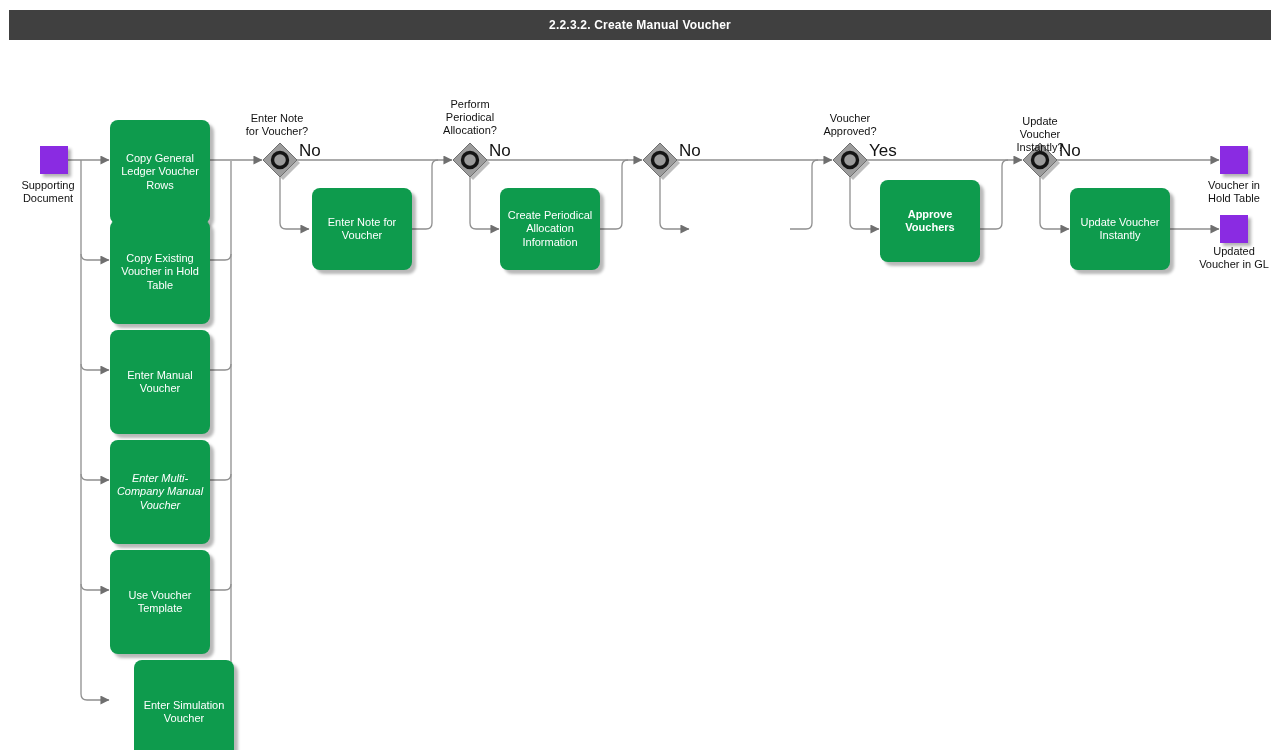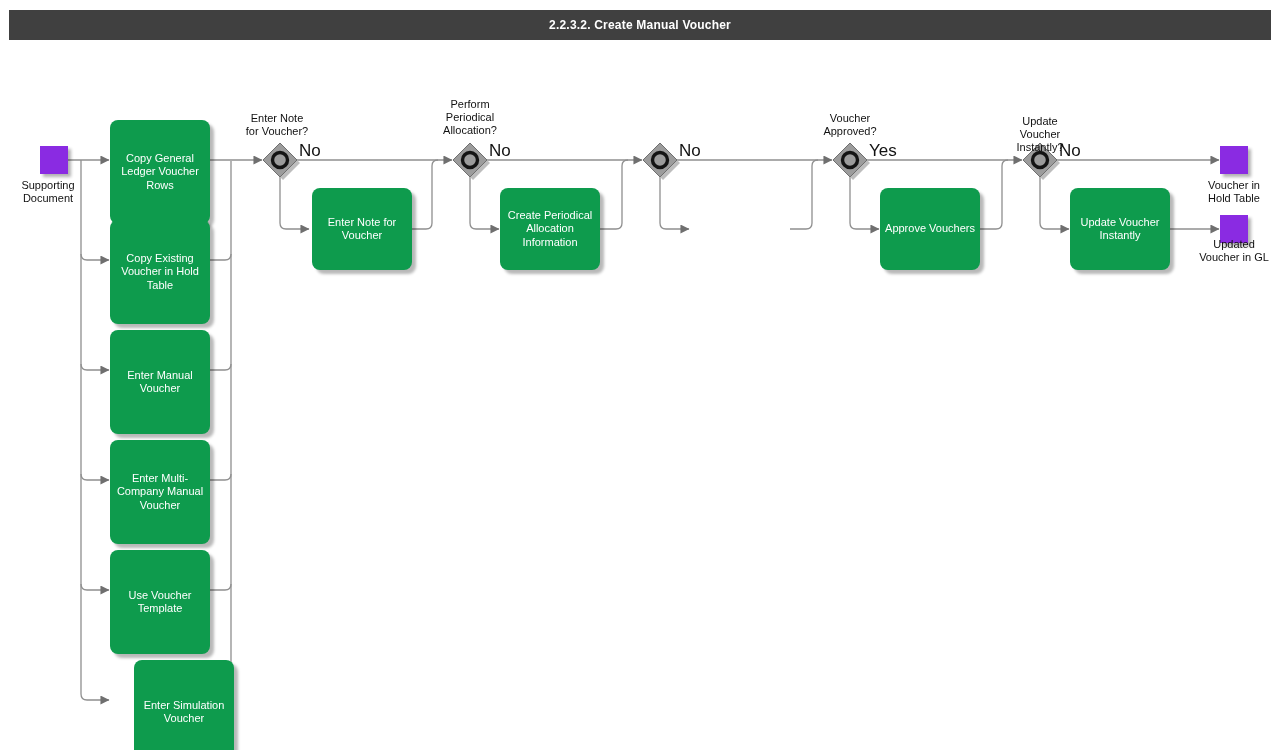--- a/index.html
+++ b/index.html
@@ -97,21 +97,21 @@
 
   <div class="activity h80" style="left:110px;top:120px;">
     <span>Copy General Ledger Voucher Rows</span>
   </div>
   <div class="activity h80" style="left:110px;top:220px;">
     <span>Copy Existing Voucher in Hold Table</span>
   </div>
   <div class="activity h80" style="left:110px;top:330px;">
     <span>Enter Manual Voucher</span>
   </div>
-  <div class="activity h80" style="left:110px;top:440px;">
+  <div class="activity h80" style="left:110px;top:440px;font-style:italic;">
     <span>Enter Multi-Company Manual Voucher</span>
   </div>
   <div class="activity h80" style="left:110px;top:550px;">
     <span>Use Voucher Template</span>
   </div>
   <div class="activity h80" style="left:110px;top:660px;margin-left:24px;">
     <span>Enter Simulation Voucher</span>
   </div>
 
   <div class="lbl" style="left:243px;top:112px;width:68px;">Enter Note for Voucher?</div>
@@ -124,26 +124,26 @@
   <div class="branch" style="left:679px;top:141px;">No</div>
   <div class="branch" style="left:869px;top:141px;">Yes</div>
   <div class="branch" style="left:1059px;top:141px;">No</div>
 
   <div class="activity h82" style="left:312px;top:188px;">
     <span>Enter Note for Voucher</span>
   </div>
   <div class="activity h82" style="left:500px;top:188px;">
     <span>Create Periodical Allocation Information</span>
   </div>
-  <div class="activity h82" style="left:880px;top:188px;">
+  <div class="activity h82" style="left:880px;top:180px;font-weight:bold;">
     <span>Approve Vouchers</span>
   </div>
   <div class="activity h82" style="left:1070px;top:188px;">
     <span>Update Voucher Instantly</span>
   </div>
 
   <div class="event" style="left:1220px;top:146px;"></div>
   <div class="lbl" style="left:1198px;top:179px;width:72px;">Voucher in Hold Table</div>
 
   <div class="event" style="left:1220px;top:215px;"></div>
-  <div class="lbl" style="left:1198px;top:238px;width:72px;">Updated Voucher in GL</div>
+  <div class="lbl" style="left:1198px;top:245px;width:72px;">Updated Voucher in GL</div>
 
 </div>
 
 </body></html>

